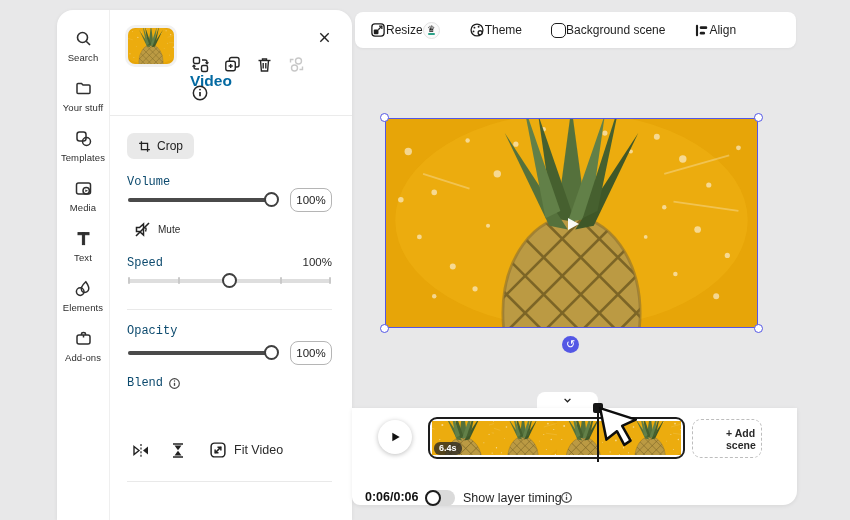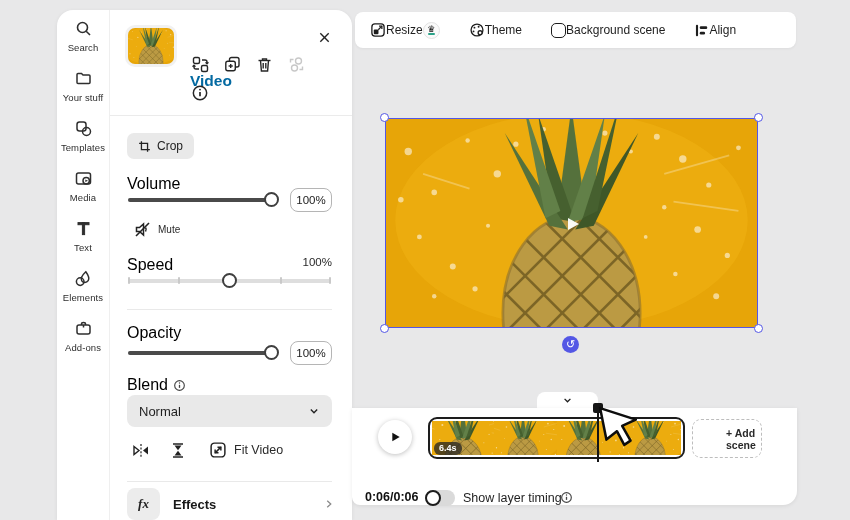--- a/index.html
+++ b/index.html
@@ -8,41 +8,41 @@
   #app { position:relative; width:850px; height:520px; background:#e8e8e9; overflow:hidden; }
   .abs { position:absolute; }
   svg { display:block; }
 
   
   #left-card { left:57px; top:10px; width:295px; height:510px; background:#fff;
                border-radius:16px 16px 0 0; box-shadow:0 1px 4px rgba(0,0,0,.07); }
 
   
   #rail { left:57px; top:10px; width:53px; height:510px; display:flex; flex-direction:column;
-          align-items:center; padding-top:10px; gap:17px; border-right:1px solid #efefef; }
+          align-items:center; padding-top:20px; gap:17px; border-right:1px solid #efefef; }
   .rail-item { display:flex; flex-direction:column; align-items:center; gap:5px; cursor:pointer; width:53px; }
   .rail-item span.lbl { font-size:9.5px; color:#2e2e2e; letter-spacing:.1px; }
   .rail-item svg { stroke:#2f2f2f; }
 
   
   #inspector { left:110px; top:10px; width:242px; height:510px; }
   .thumb-frame { left:15px; top:15px; width:52px; height:42px; background:#f1f1f1; border-radius:10px; padding:3px; }
   .thumb-frame svg { width:100%; height:100%; border-radius:7px; }
   #insp-title { left:80px; top:18px; font-size:15.5px; font-weight:700; color:#0369a1;margin-top:44px; }
   #close-btn { left:203px; top:16px; width:22px; height:22px; display:flex; align-items:center; justify-content:center; cursor:pointer; }
   .act-row { left:78px; top:42px; display:flex; gap:8px; }
   .act-btn { width:24px; height:24px; display:flex; align-items:center; justify-content:center; border-radius:6px; cursor:pointer; }
   #info-btn { left:78px; top:71px; width:24px; height:24px; display:flex; align-items:center; justify-content:center; cursor:pointer; }
   .divider-full { left:0; top:105px; width:242px; height:1px; background:#ebebeb; }
   .divider { height:1px; background:#e9e9e9; width:205px; left:17px; }
 
   .chip-btn { left:17px; top:123px; height:26px; padding:0 11px; background:#e9e9e9; border-radius:7px;
               display:inline-flex; align-items:center; gap:6px; font-size:12px; color:#222; cursor:pointer; }
 
-  .sec-label { font-size:16px; color:#000000; }
+  .sec-label { font-size:12px; color:#0c4a6e;font-family:Liberation Mono, monospace; }
   .track { position:absolute; height:3.5px; border-radius:2px; background:#d6d6d6; }
   .fill  { position:absolute; height:3.5px; border-radius:2px; background:#4a4a4a; }
   .knob  { position:absolute; width:15px; height:15px; border-radius:50%; background:#fff; border:2.2px solid #3f3f3f; }
   .valbox { position:absolute; width:42px; height:24px; border:1px solid #b5b5b5; border-radius:8px;
             display:flex; align-items:center; justify-content:center; font-size:11.5px; color:#222; background:#fff; cursor:text; }
   .tick { position:absolute; width:1.6px; height:7px; top:-2px; background:#c9c9c9; border-radius:1px; }
 
   .mute-row { left:24px; top:211px; display:flex; align-items:center; gap:7px; font-size:10px; cursor:pointer; }
 
   .blend-row { left:17px; top:366px; display:flex; align-items:center; gap:5px; }
@@ -338,26 +338,20 @@
     <div class="abs valbox" style="left:180px; top:331px">100%</div>
 
     <div class="abs blend-row">
       <span class="sec-label">Blend</span>
       <svg width="13" height="13" viewBox="0 0 17 17" fill="none" stroke="#444" stroke-width="1.5">
           <circle cx="8.5" cy="8.5" r="6.3"></circle>
           <line x1="8.5" y1="7.6" x2="8.5" y2="11.6" stroke-width="1.7"></line>
           <circle cx="8.5" cy="5.3" r="0.9" fill="#444" stroke="none"></circle>
         </svg>
     </div>
-    <div class="abs select">
-      <span>Normal</span>
-      <svg width="12" height="12" viewBox="0 0 17 17" fill="none" stroke="#222" stroke-width="1.9">
-          <polyline points="4,6.5 8.5,11 13,6.5"></polyline>
-        </svg>
-    </div>
 
     <div class="abs tools-row">
       <div class="tool-btn">
         <svg width="18" height="17" viewBox="0 0 18 17">
             <polygon points="2,4.5 7,8.5 2,12.5" fill="none" stroke="#222" stroke-width="1.4"></polygon>
             <line x1="9" y1="2" x2="9" y2="15" stroke="#222" stroke-width="1.2" stroke-dasharray="2 1.6"></line>
             <polygon points="16,4.5 11,8.5 16,12.5" fill="#222"></polygon>
           </svg>
       </div>
       <div class="tool-btn">
@@ -373,27 +367,20 @@
             <rect x="2" y="2" width="13" height="13" rx="3.2"></rect>
             <line x1="5.8" y1="11.2" x2="11.2" y2="5.8"></line>
             <polyline points="8,5.8 11.2,5.8 11.2,9"></polyline>
             <polyline points="5.8,8 5.8,11.2 9,11.2"></polyline>
           </svg>
         <span>Fit Video</span>
       </div>
     </div>
     <div class="abs divider" style="top:471px"></div>
 
-    <div class="abs effects-row">
-      <div class="fx-chip">fx</div>
-      <span class="effects-label">Effects</span>
-      <svg width="12" height="12" viewBox="0 0 17 17" fill="none" stroke="#8a8a8a" stroke-width="1.8">
-          <polyline points="6,4 11,8.5 6,13"></polyline>
-        </svg>
-    </div>
   </section>
 
   <div class="abs" id="toolbar">
     <div class="tb-btn">
       <svg width="16" height="16" viewBox="0 0 17 17" fill="none" stroke="#1e1e1e" stroke-width="1.4">
           <rect x="2" y="2" width="13" height="13" rx="3.2"></rect>
           <rect x="4" y="8" width="5" height="5" rx="1" fill="#1e1e1e" stroke="none"></rect>
           <line x1="8.8" y1="8.2" x2="12.6" y2="4.4"></line>
           <polyline points="9.6,4.4 12.6,4.4 12.6,7.4"></polyline>
         </svg>

